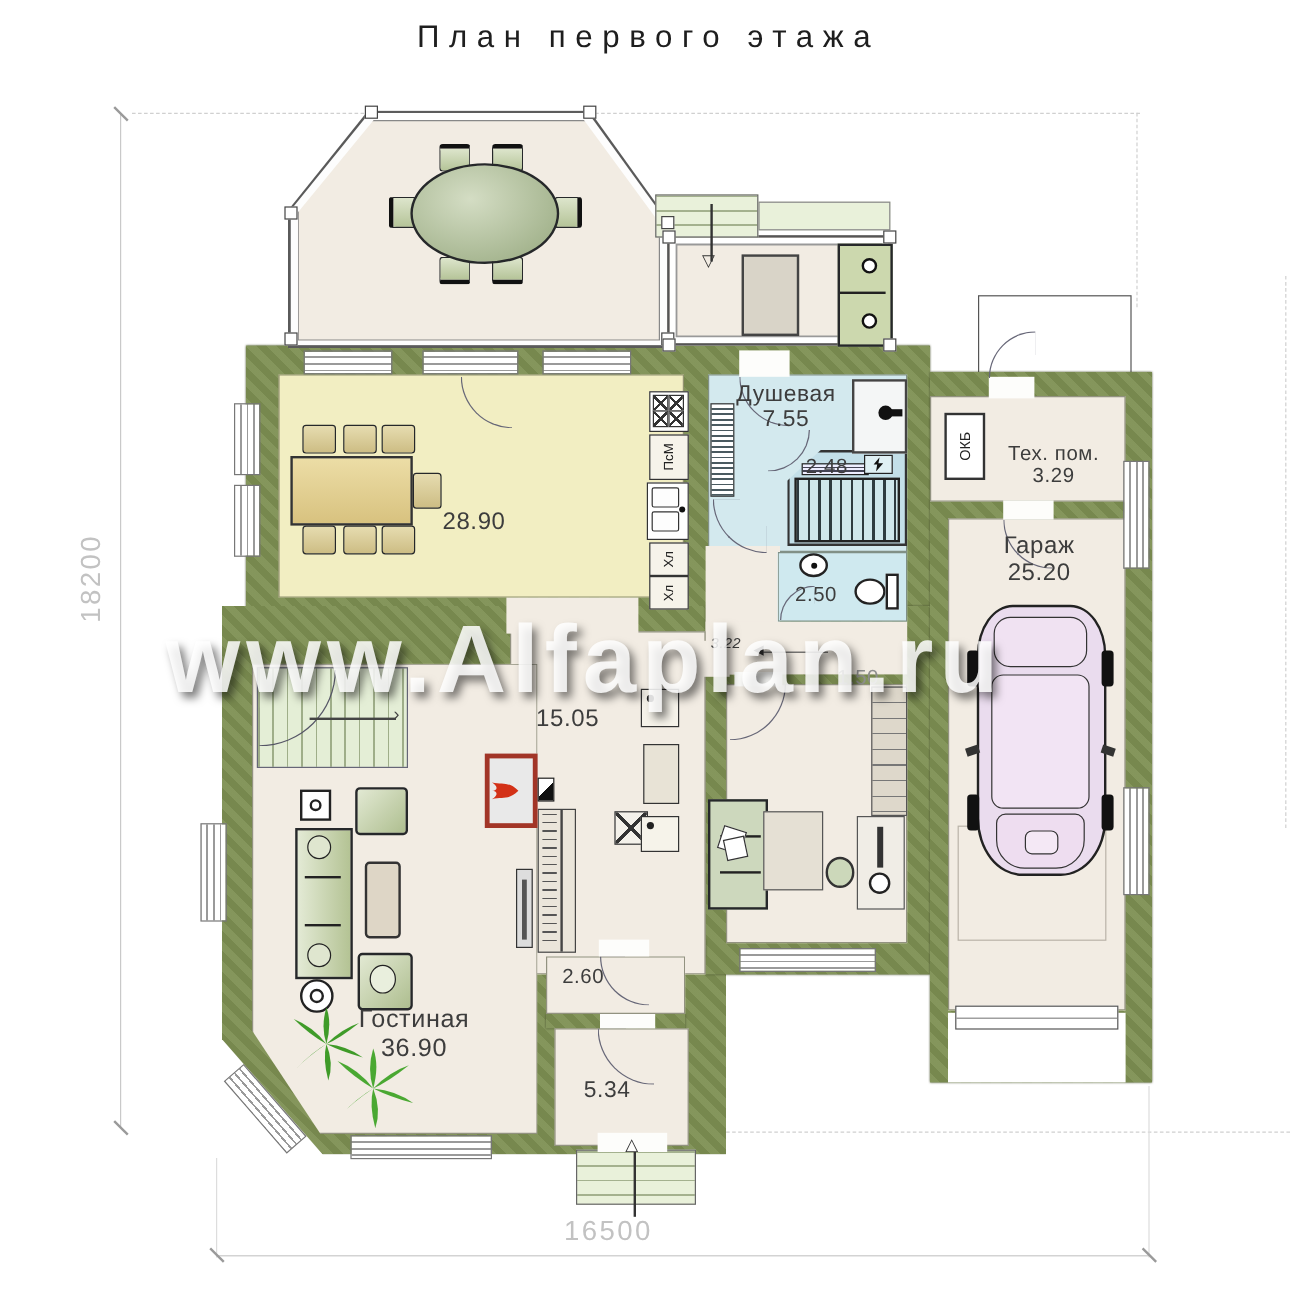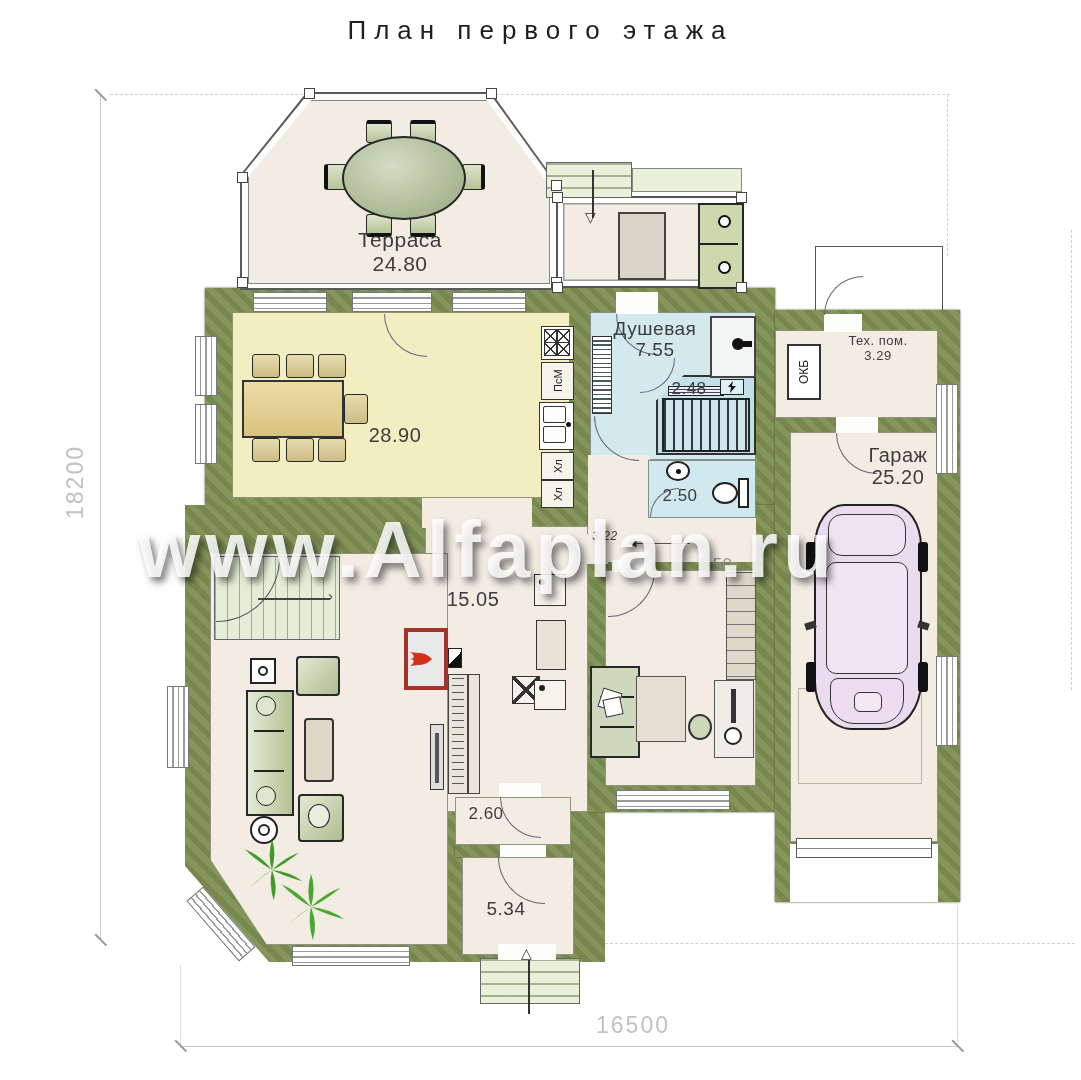--- a/index.html
+++ b/index.html
@@ -60,21 +60,21 @@
   <div class="dline" style="left:100px;top:95px;width:1px;height:845px;"></div>
   <div class="tick" style="left:93px;top:94px;"></div>
   <div class="tick" style="left:93px;top:939px;"></div>
   <div class="dim" style="left:62px;top:445px;writing-mode:vertical-rl;transform:rotate(180deg);">18200</div>
 
   <div class="dline" style="left:180px;top:1046px;width:778px;height:1px;"></div>
   <div class="tick" style="left:173px;top:1045px;"></div>
   <div class="tick" style="left:950px;top:1045px;"></div>
   <div class="dext" style="left:180px;top:965px;width:1px;height:83px;"></div>
   <div class="dext" style="left:957px;top:905px;width:1px;height:143px;"></div>
-  <div class="dim" style="left:470px;top:1012px;width:200px;text-align:right;">16500</div>
+  <div class="dim" style="left:470px;top:1012px;width:200px;text-align:left;">16500</div>
 
   <div class="wall" style="left:205px;top:288px;width:570px;height:238px;"></div>
   <div class="wall" style="left:185px;top:505px;width:420px;height:457px;clip-path:polygon(0 0,100% 0,100% 100%,20% 100%,0 79%);"></div>
   <div class="wall" style="left:588px;top:505px;width:187px;height:307px;"></div>
   <div class="wall" style="left:775px;top:310px;width:185px;height:592px;"></div>
 
   <div class="abs" style="left:240px;top:92px;width:318px;height:198px;background:#5a5a5a;z-index:8;
               clip-path:polygon(21% 0,79% 0,100% 47%,100% 100%,0 100%,0 42%);"></div>
   <div class="abs" style="left:242px;top:94px;width:314px;height:194px;background:#fdfdfd;z-index:9;
               clip-path:polygon(21% 0,79% 0,100% 47%,100% 100%,0 100%,0 42%);"></div>
@@ -90,24 +90,20 @@
 
   <div class="furn" style="left:342px;top:136px;width:120px;height:80px;border-radius:50%;
               background:radial-gradient(ellipse at 40% 35%,#d4ddc4,#96a87e);"></div>
   <div class="gchair" style="left:366px;top:120px;width:24px;height:18px;border-top:4px solid #111;"></div>
   <div class="gchair" style="left:410px;top:120px;width:24px;height:18px;border-top:4px solid #111;"></div>
   <div class="gchair" style="left:366px;top:214px;width:24px;height:18px;border-bottom:4px solid #111;"></div>
   <div class="gchair" style="left:410px;top:214px;width:24px;height:18px;border-bottom:4px solid #111;"></div>
   <div class="gchair" style="left:324px;top:164px;width:18px;height:24px;border-left:4px solid #111;"></div>
   <div class="gchair" style="left:462px;top:164px;width:18px;height:24px;border-right:4px solid #111;"></div>
 
-  <div class="lbl" style="left:330px;top:228px;width:140px;font-size:21px;">
-    <span class="nm">Терраса</span>
-    <span class="ar">24.80</span>
-  </div>
 
   <div class="abs" style="left:556px;top:196px;width:186px;height:92px;background:#f2ece3;z-index:10;
               border:2px solid #555;box-shadow:inset 0 0 0 5px #fff,inset 0 0 0 6.5px #999;"></div>
   <div class="post" style="left:552px;top:192px;"></div>
   <div class="post" style="left:736px;top:192px;"></div>
   <div class="post" style="left:552px;top:282px;"></div>
   <div class="post" style="left:736px;top:282px;"></div>
   <div class="steps" style="left:546px;top:162px;width:84px;height:34px;"></div>
   <div class="abs" style="left:632px;top:168px;width:110px;height:24px;background:#e9f1da;border:1px solid #888;z-index:21;"></div>
   <div class="furn" style="left:698px;top:203px;width:42px;height:82px;background:#ccd8ae;">
@@ -333,29 +329,33 @@
     <g fill="#4aa832">
       <path d="M20 20 Q13 11 3 7 Q11 15 20 20 Z"></path>
         <path d="M20 20 Q23 9 20 1 Q17 11 20 20 Z"></path>
       <path d="M20 20 Q28 12 37 9 Q27 17 20 20 Z"></path>
         <path d="M20 20 Q31 21 39 27 Q28 24 20 20 Z"></path>
       <path d="M20 20 Q24 30 21 39 Q18 28 20 20 Z"></path>
         <path d="M20 20 Q11 26 4 33 Q13 24 20 20 Z"></path>
     </g>
   </svg>
 
+  <div class="lbl" style="left:275px;top:838px;width:140px;font-size:21px;">
+    <span class="nm">Гостиная</span>
+    <span class="ar">36.90</span>
+  </div>
 
   <div class="abs" style="left:815px;top:246px;width:128px;height:86px;background:#fff;border:1.8px solid #555;z-index:4;"></div>
   <div class="flo" style="left:775px;top:330px;width:163px;height:88px;"></div>
   <div class="gap" style="left:824px;top:314px;width:38px;height:18px;"></div>
   <div class="arc" style="left:824px;top:276px;width:38px;height:38px;transform:scaleY(-1);z-index:26;"></div>
   <div class="box" style="left:787px;top:344px;width:30px;height:52px;background:#fff;border-width:2px;">
     <div class="vtxt" style="font-size:12px;">ОКБ</div>
   </div>
-  <div class="lbl" style="left:822px;top:334px;width:112px;font-size:13px;">
+  <div class="lbl" style="left:822px;top:368px;width:112px;font-size:17px;">
     <span class="nm">Тех. пом.</span>
     <span class="ar">3.29</span>
   </div>
   <div class="gap" style="left:836px;top:417px;width:42px;height:16px;"></div>
   <div class="arc" style="left:836px;top:433px;width:40px;height:40px;"></div>
 
   <div class="flo" style="left:790px;top:432px;width:148px;height:410px;"></div>
   <div class="abs" style="left:798px;top:688px;width:124px;height:96px;border:1px solid #b9b3a8;z-index:12;"></div>
 
   <div class="abs" style="left:814px;top:504px;width:108px;height:226px;z-index:20;">
@@ -365,21 +365,21 @@
     <div class="abs" style="left:16px;top:174px;width:74px;height:46px;border:1.5px solid #333;border-radius:8px 8px 24px 24px;background:#eeddf0;"></div>
     <div class="abs" style="left:40px;top:188px;width:28px;height:20px;border:1.5px solid #333;border-radius:6px;background:#f4e8f5;"></div>
     <div class="abs" style="left:-8px;top:38px;width:10px;height:30px;background:#111;border-radius:3px;"></div>
     <div class="abs" style="left:104px;top:38px;width:10px;height:30px;background:#111;border-radius:3px;"></div>
     <div class="abs" style="left:-8px;top:158px;width:10px;height:30px;background:#111;border-radius:3px;"></div>
     <div class="abs" style="left:104px;top:158px;width:10px;height:30px;background:#111;border-radius:3px;"></div>
     <div class="abs" style="left:-9px;top:118px;width:11px;height:7px;background:#333;transform:rotate(-18deg);"></div>
     <div class="abs" style="left:104px;top:118px;width:11px;height:7px;background:#333;transform:rotate(18deg);"></div>
   </div>
 
-  <div class="lbl" style="left:848px;top:444px;width:100px;font-size:20px;">
+  <div class="lbl" style="left:816px;top:444px;width:100px;font-size:20px;">
     <span class="nm">Гараж</span>
     <span class="ar">25.20</span>
   </div>
 
   <div class="abs" style="left:790px;top:844px;width:148px;height:58px;background:#fff;z-index:10;"></div>
   <div class="abs" style="left:796px;top:838px;width:136px;height:20px;background:#fff;border:1.5px solid #555;z-index:24;">
     <div class="abs" style="left:0;top:9px;width:100%;height:1px;background:#888;"></div>
   </div>
   <div class="winv" style="left:936px;top:384px;height:88px;"></div>
   <div class="winv" style="left:936px;top:656px;height:88px;"></div>

